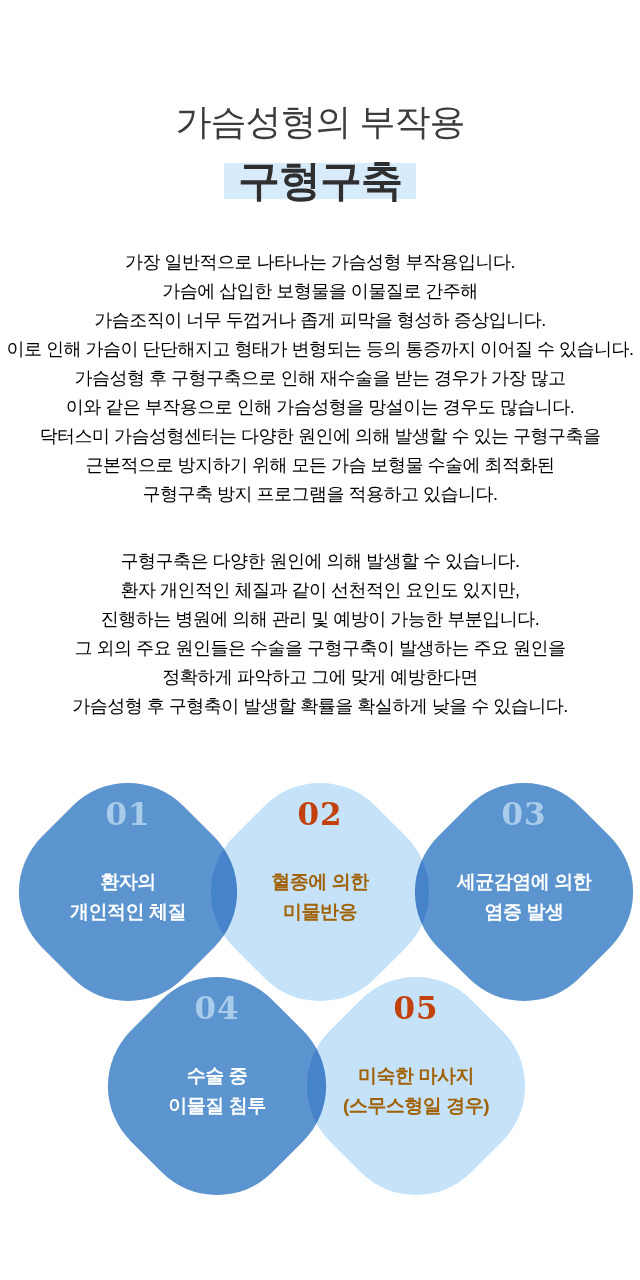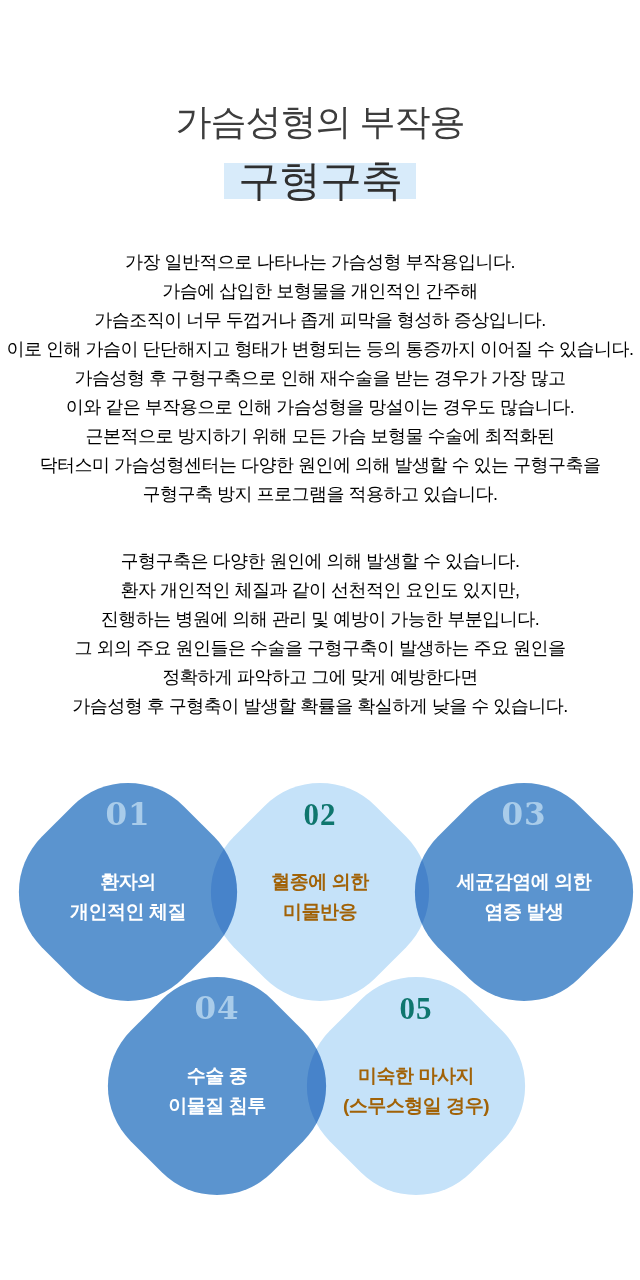--- a/index.html
+++ b/index.html
@@ -32,21 +32,21 @@
     position: absolute;
     top: 155px;
     left: 0;
     width: 100%;
     text-align: center;
   }
   .subtitle-highlight {
     display: inline-block;
     font-size: 42px;
     line-height: 52px;
-    font-weight: 400;
+    font-weight: 700;
     color: #2f2f2f;
     letter-spacing: -1px;
     padding: 0 14px;
     background-image: linear-gradient(#d8ebfa, #d8ebfa);
     background-repeat: no-repeat;
     background-size: 100% 36px;
     background-position: 0 8px;
     white-space: nowrap;
   }
 
@@ -88,21 +88,21 @@
     left: 0;
     width: 100%;
     text-align: center;
     font-family: "DejaVu Serif", "Liberation Serif", serif;
     font-size: 31px;
     line-height: 31px;
     font-weight: 700;
     letter-spacing: 1px;
   }
   .diamond.dark .num { color: #a9ccea; }
-  .diamond.light .num { color: #0f766e; font-family: Liberation Serif, serif; }
+  .diamond.light .num { color: #c2410c; }
 
   .diamond .label {
     position: absolute;
     top: 84px;
     left: -20px;
     width: 258px;
     text-align: center;
     font-size: 19px;
     line-height: 30px;
     font-weight: 700;
@@ -124,27 +124,27 @@
 <div class="canvas">
 
   <h1 class="page-title">가슴성형의 부작용</h1>
 
   <div class="subtitle-row">
     <span class="subtitle-highlight">구형구축</span>
   </div>
 
   <div class="para para-intro">
     <div>가장 일반적으로 나타나는 가슴성형 부작용입니다.</div>
-    <div>가슴에 삽입한 보형물을 개인적인 간주해</div>
+    <div>가슴에 삽입한 보형물을 이물질로 간주해</div>
     <div>가슴조직이 너무 두껍거나 좁게 피막을 형성하 증상입니다.</div>
     <div>이로 인해 가슴이 단단해지고 형태가 변형되는 등의 통증까지 이어질 수 있습니다.</div>
     <div>가슴성형 후 구형구축으로 인해 재수술을 받는 경우가 가장 많고</div>
     <div>이와 같은 부작용으로 인해 가슴성형을 망설이는 경우도 많습니다.</div>
+    <div>닥터스미 가슴성형센터는 다양한 원인에 의해 발생할 수 있는 구형구축을</div>
     <div>근본적으로 방지하기 위해 모든 가슴 보형물 수술에 최적화된</div>
-    <div>닥터스미 가슴성형센터는 다양한 원인에 의해 발생할 수 있는 구형구축을</div>
     <div>구형구축 방지 프로그램을 적용하고 있습니다.</div>
   </div>
 
   <div class="para para-causes">
     <div>구형구축은 다양한 원인에 의해 발생할 수 있습니다.</div>
     <div>환자 개인적인 체질과 같이 선천적인 요인도 있지만,</div>
     <div>진행하는 병원에 의해 관리 및 예방이 가능한 부분입니다.</div>
     <div>그 외의 주요 원인들은 수술을 구형구축이 발생하는 주요 원인을</div>
     <div>정확하게 파악하고 그에 맞게 예방한다면</div>
     <div>가슴성형 후 구형축이 발생할 확률을 확실하게 낮을 수 있습니다.</div>

